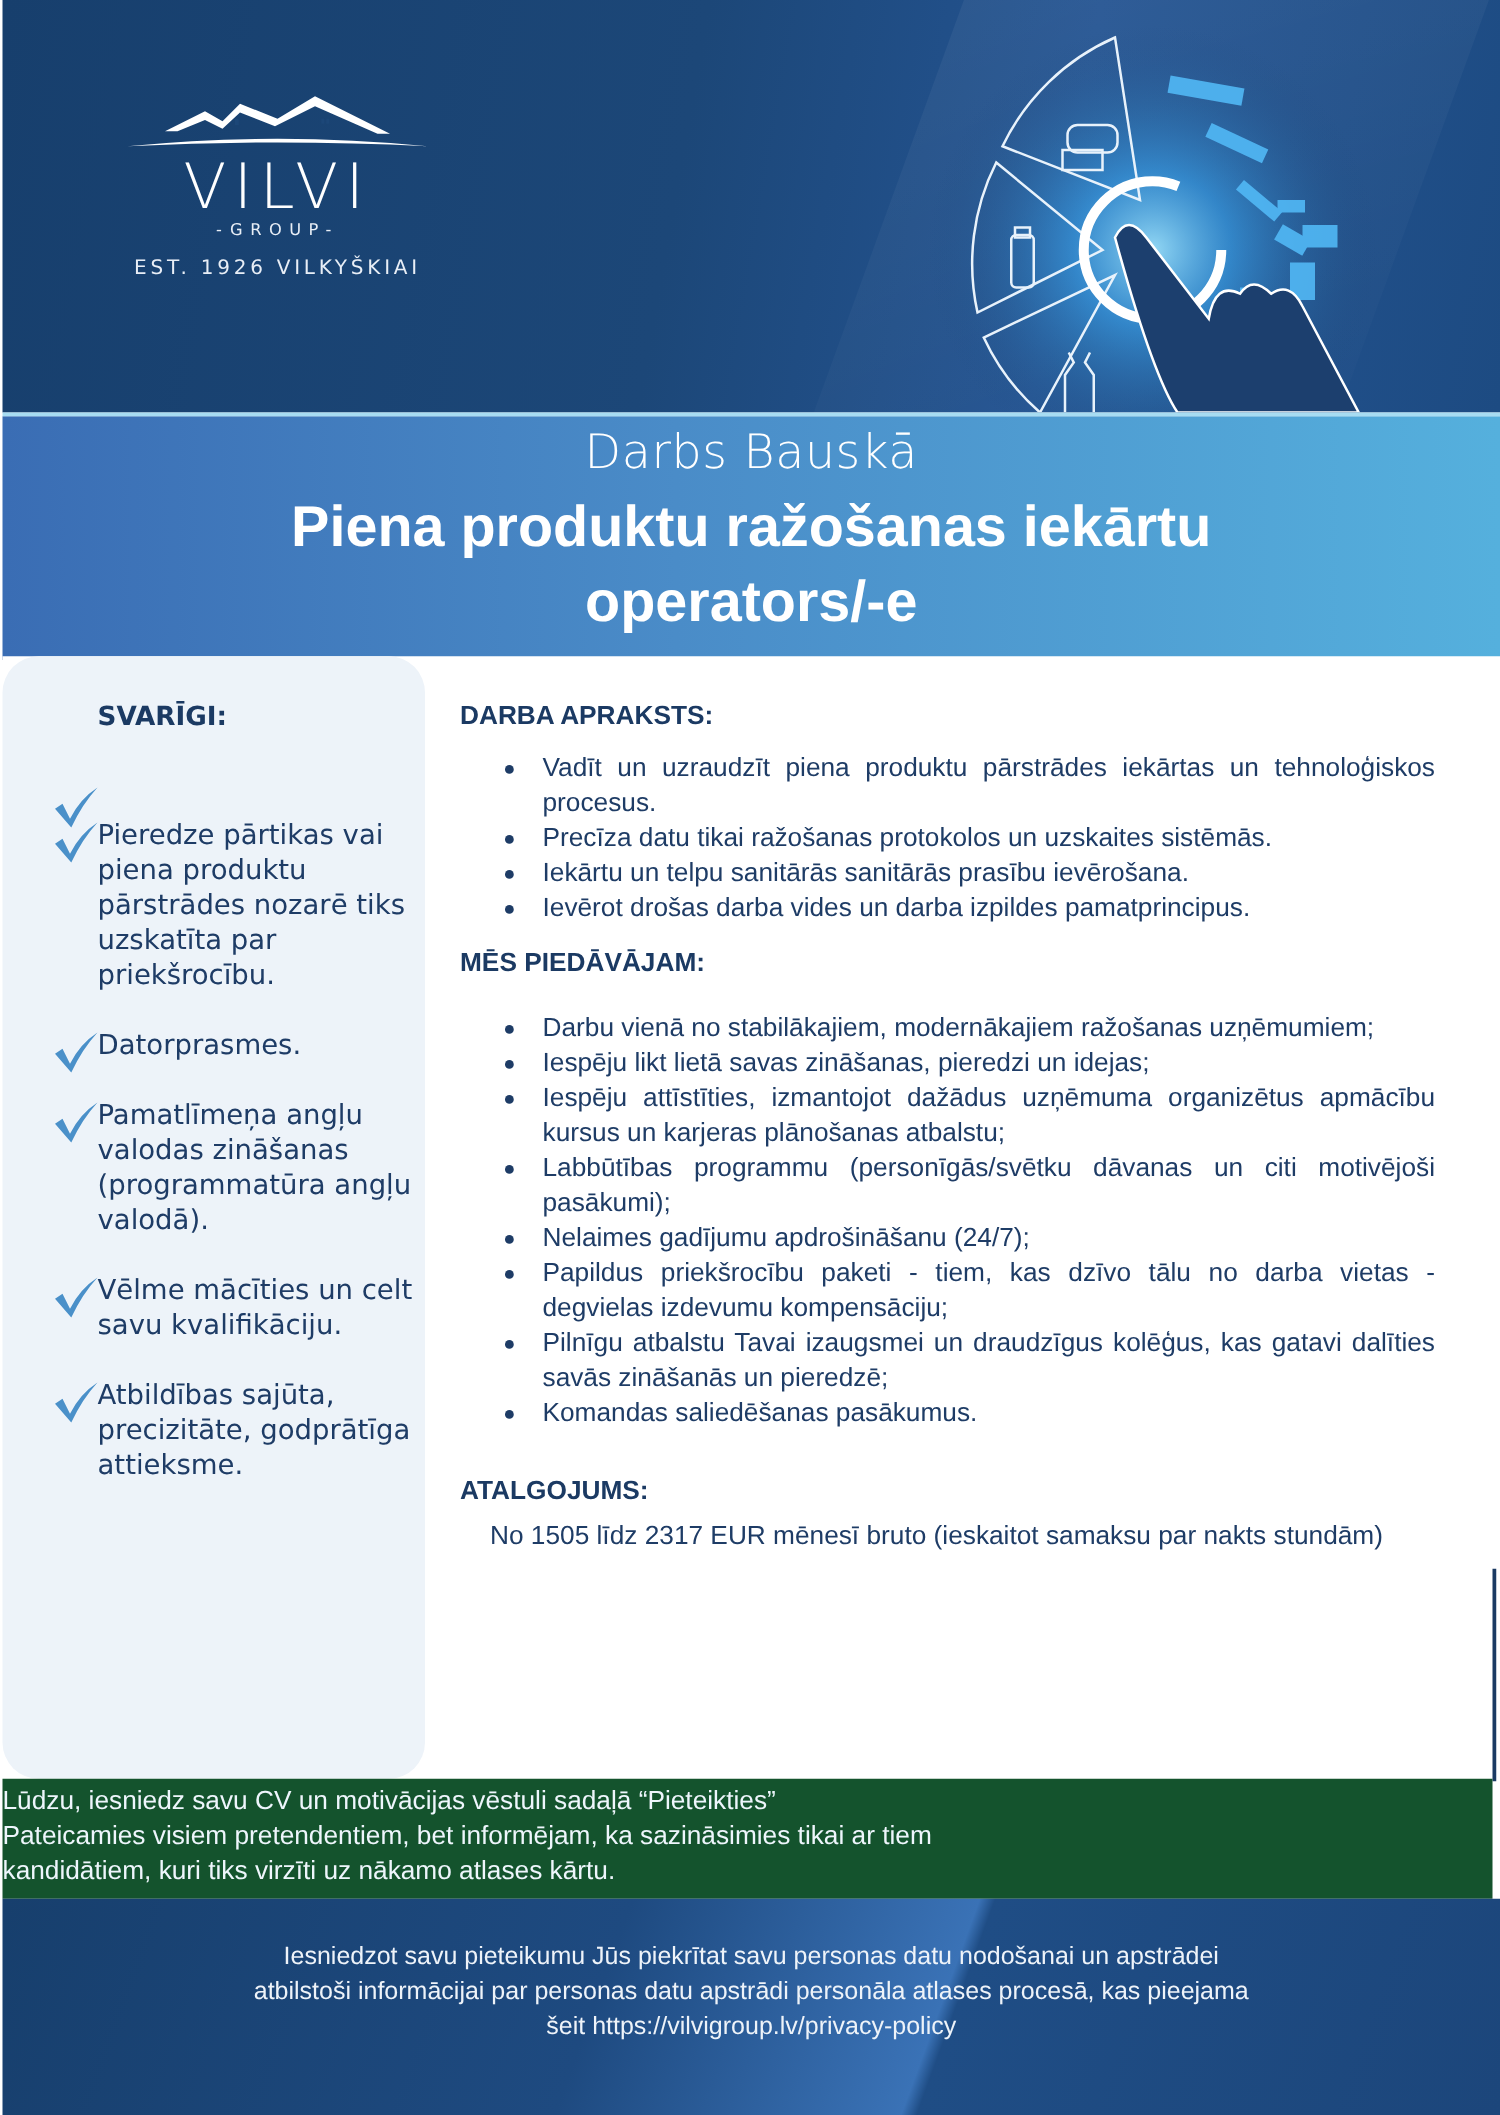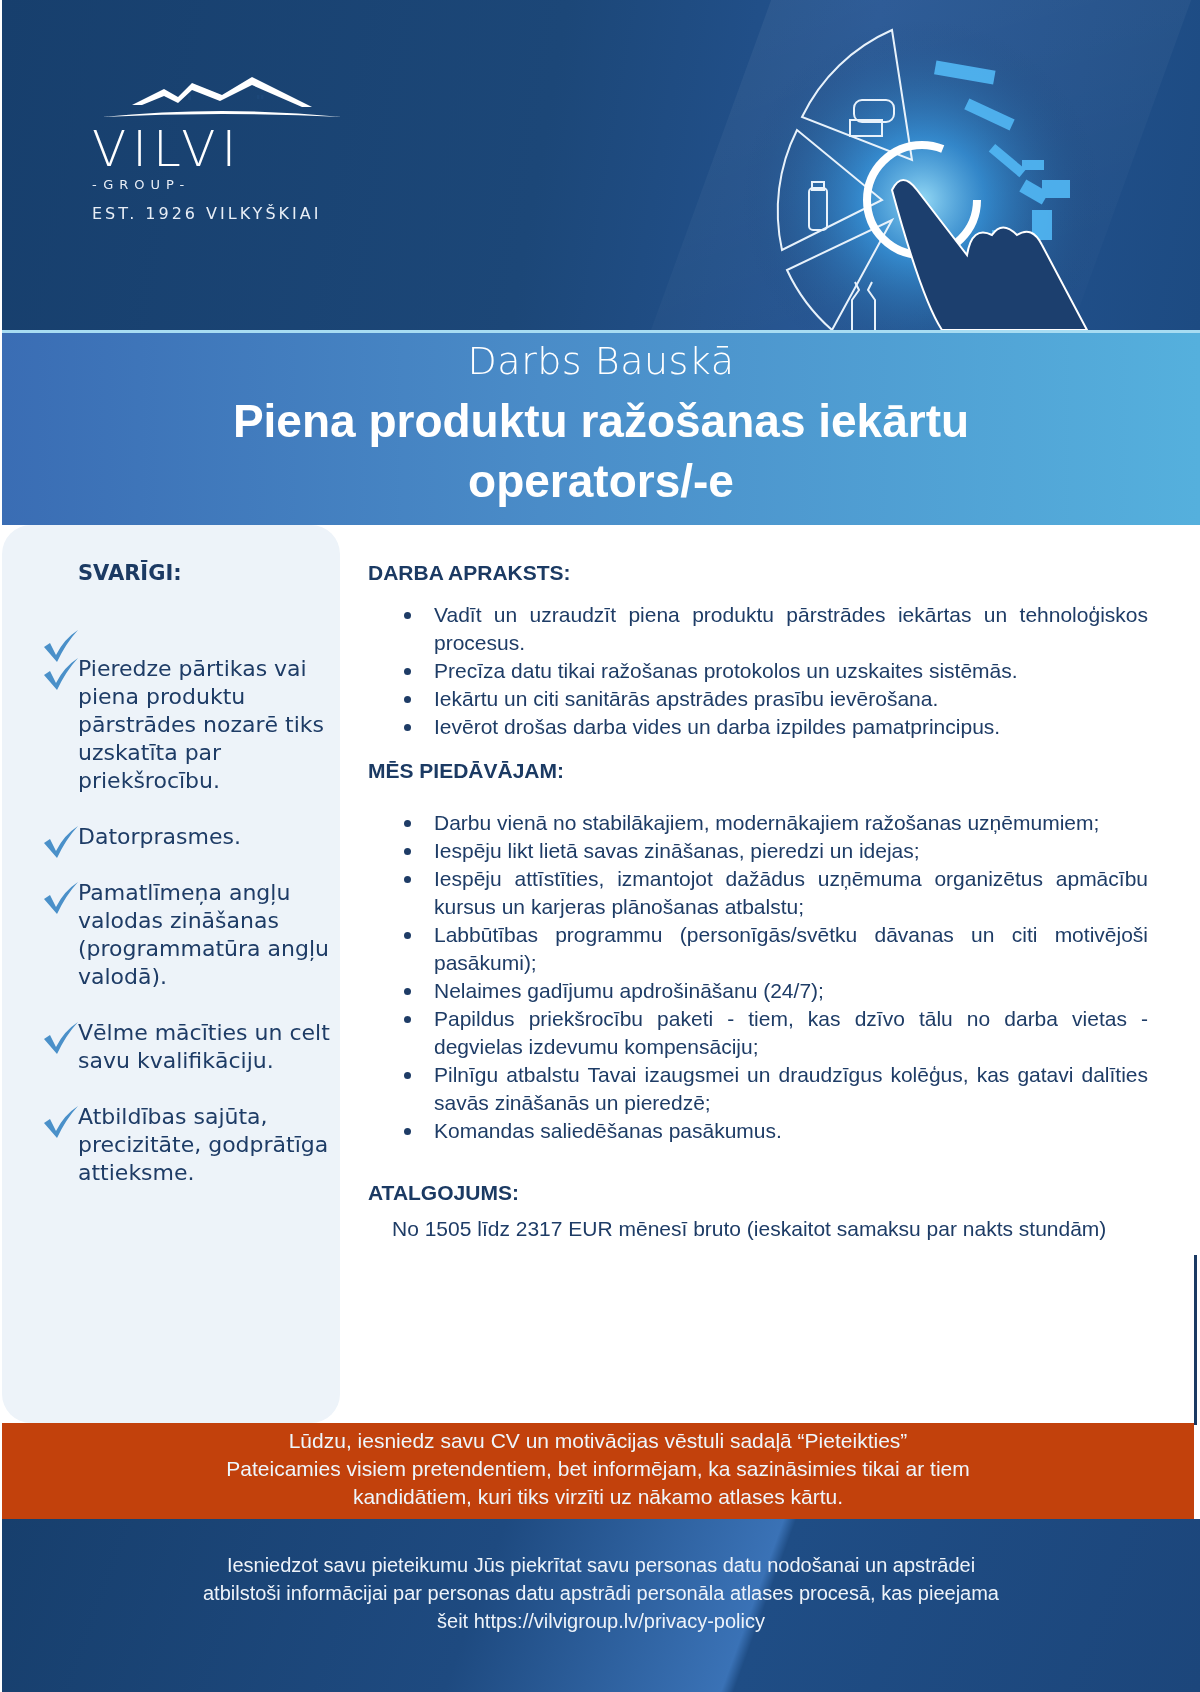--- a/index.html
+++ b/index.html
@@ -16,21 +16,21 @@
   .hero {
     position: absolute; left: 2px; top: 0; width: 1198px; height: 330px;
     background: linear-gradient(100deg, #173f6d 0%, #1c4778 45%, #245492 70%, #1d4b82 100%);
     overflow: hidden;
   }
   .hero::before {
     content: ""; position: absolute; left: 700px; top: -60px; width: 420px; height: 500px;
     background: linear-gradient(160deg, rgba(255,255,255,0.06), rgba(255,255,255,0));
     transform: skewX(-20deg);
   }
-  .logo { position: absolute; left: 90px; top: 75px; width: 260px; color: #fff; }
+  .logo { position: absolute; left: 90px; top: 75px; width: 260px; text-align: center; color: #fff; }
   .logo svg { display: block; margin: 0 auto; }
   .logo .brand {
     font-family: "DejaVu Sans", sans-serif; font-size: 50px; letter-spacing: 6px;
     font-weight: 300; line-height: 52px; margin-top: 2px;
   }
   .logo .group { font-size: 13px; letter-spacing: 6px; margin-top: 2px; color: #e8eef6; }
   .logo .est { font-size: 16px; letter-spacing: 3px; margin-top: 12px; color: #e8eef6; white-space: nowrap; }
 
   .illus { position: absolute; left: 740px; top: 20px; width: 460px; height: 310px; }
 
@@ -75,21 +75,21 @@
   }
   .salary {
     padding-left: 24px; font-size: 21px; line-height: 28px; text-align: justify;
     color: #1e3c66; font-family: "Liberation Sans", sans-serif;
   }
   .right-rule { position: absolute; left: 1194px; top: 1255px; width: 3px; height: 170px; background: #1b3a63; }
 
   
   .apply-band {
     position: absolute; left: 2px; top: 1423px; width: 1192px; height: 96px;
-    background: #c2410c; color: #eef6fc; text-align: center;
+    background: #14532d; color: #eef6fc; 
     font-size: 21px; line-height: 28px; padding-top: 4px; box-sizing: border-box;
     font-family: "Liberation Sans", sans-serif;
   }
 
   
   .footer {
     position: absolute; left: 2px; top: 1519px; width: 1198px; height: 173px;
     background: linear-gradient(110deg, #173f6d 0%, #1e4a80 40%, #3a72b6 62%, #1f4d85 63%, #1c467b 100%);
     color: #eef3f9; text-align: center; font-size: 20px; line-height: 28px;
     font-family: "Liberation Sans", sans-serif; padding-top: 32px; box-sizing: border-box;
@@ -200,21 +200,21 @@
           <span>Atbildības sajūta, precizitāte, godprātīga attieksme.</span>
         </div>
       </div>
     </div>
 
     <div class="main">
       <div class="sec-head" style="margin-top:36px;">DARBA APRAKSTS:</div>
       <ul class="bullets" style="margin-top:16px;">
         <li><span class="dot"></span><span>Vadīt un uzraudzīt piena produktu pārstrādes iekārtas un tehnoloģiskos procesus.</span></li>
         <li><span class="dot"></span><span>Precīza datu tikai ražošanas protokolos un uzskaites sistēmās.</span></li>
-        <li><span class="dot"></span><span>Iekārtu un citi sanitārās apstrādes prasību ievērošana.</span></li>
+        <li><span class="dot"></span><span>Iekārtu un telpu sanitārās sanitārās prasību ievērošana.</span></li>
         <li><span class="dot"></span><span>Ievērot drošas darba vides un darba izpildes pamatprincipus.</span></li>
       </ul>
 
       <div class="sec-head" style="margin-top:18px;">MĒS PIEDĀVĀJAM:</div>
       <ul class="bullets" style="margin-top:26px;">
         <li><span class="dot"></span><span>Darbu vienā no stabilākajiem, modernākajiem ražošanas uzņēmumiem;</span></li>
         <li><span class="dot"></span><span>Iespēju likt lietā savas zināšanas, pieredzi un idejas;</span></li>
         <li><span class="dot"></span><span>Iespēju attīstīties, izmantojot dažādus uzņēmuma organizētus apmācību kursus un karjeras plānošanas atbalstu;</span></li>
         <li><span class="dot"></span><span>Labbūtības programmu (personīgās/svētku dāvanas un citi motivējoši pasākumi);</span></li>
         <li><span class="dot"></span><span>Nelaimes gadījumu apdrošināšanu (24/7);</span></li>

